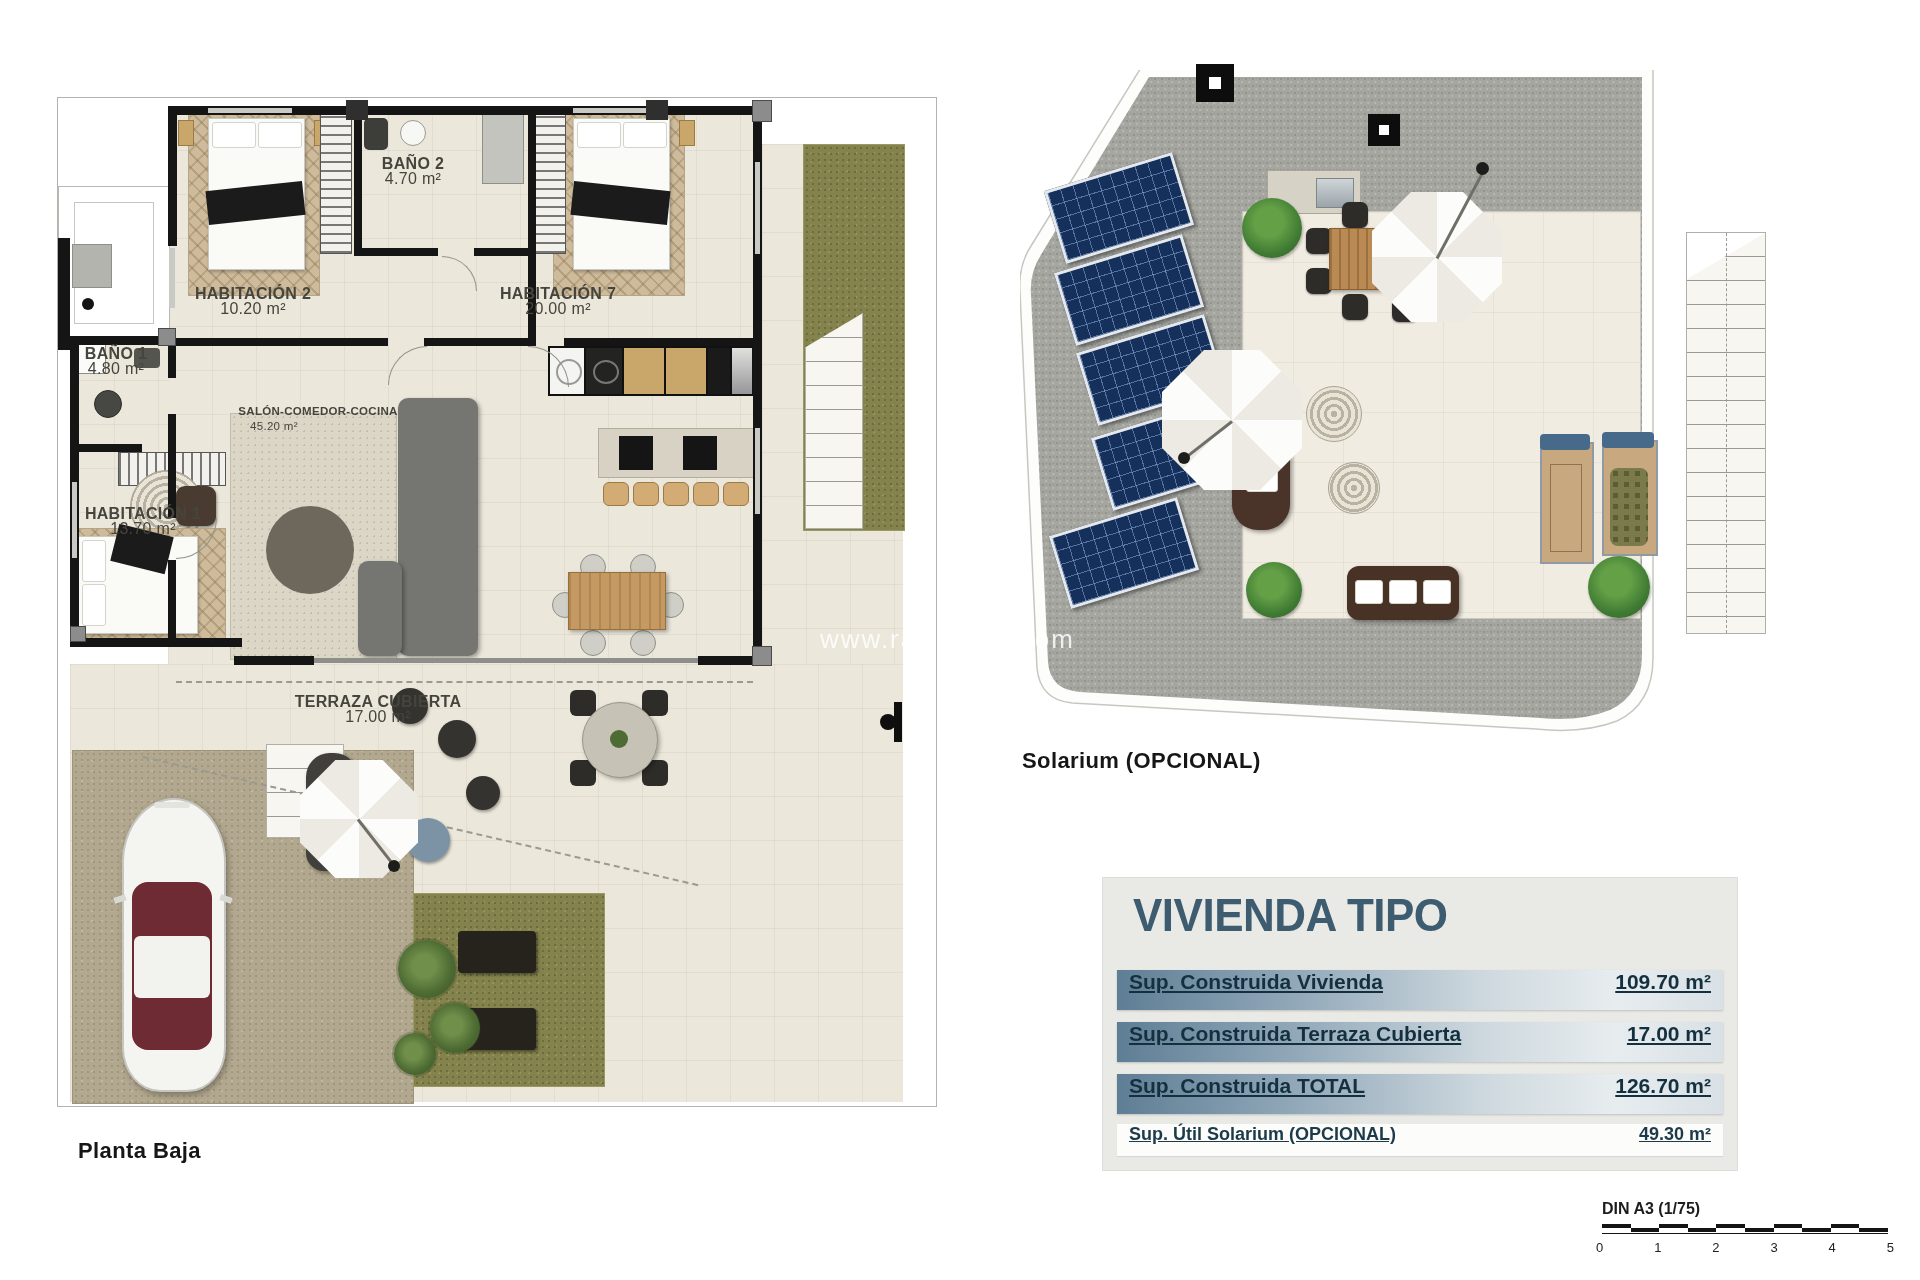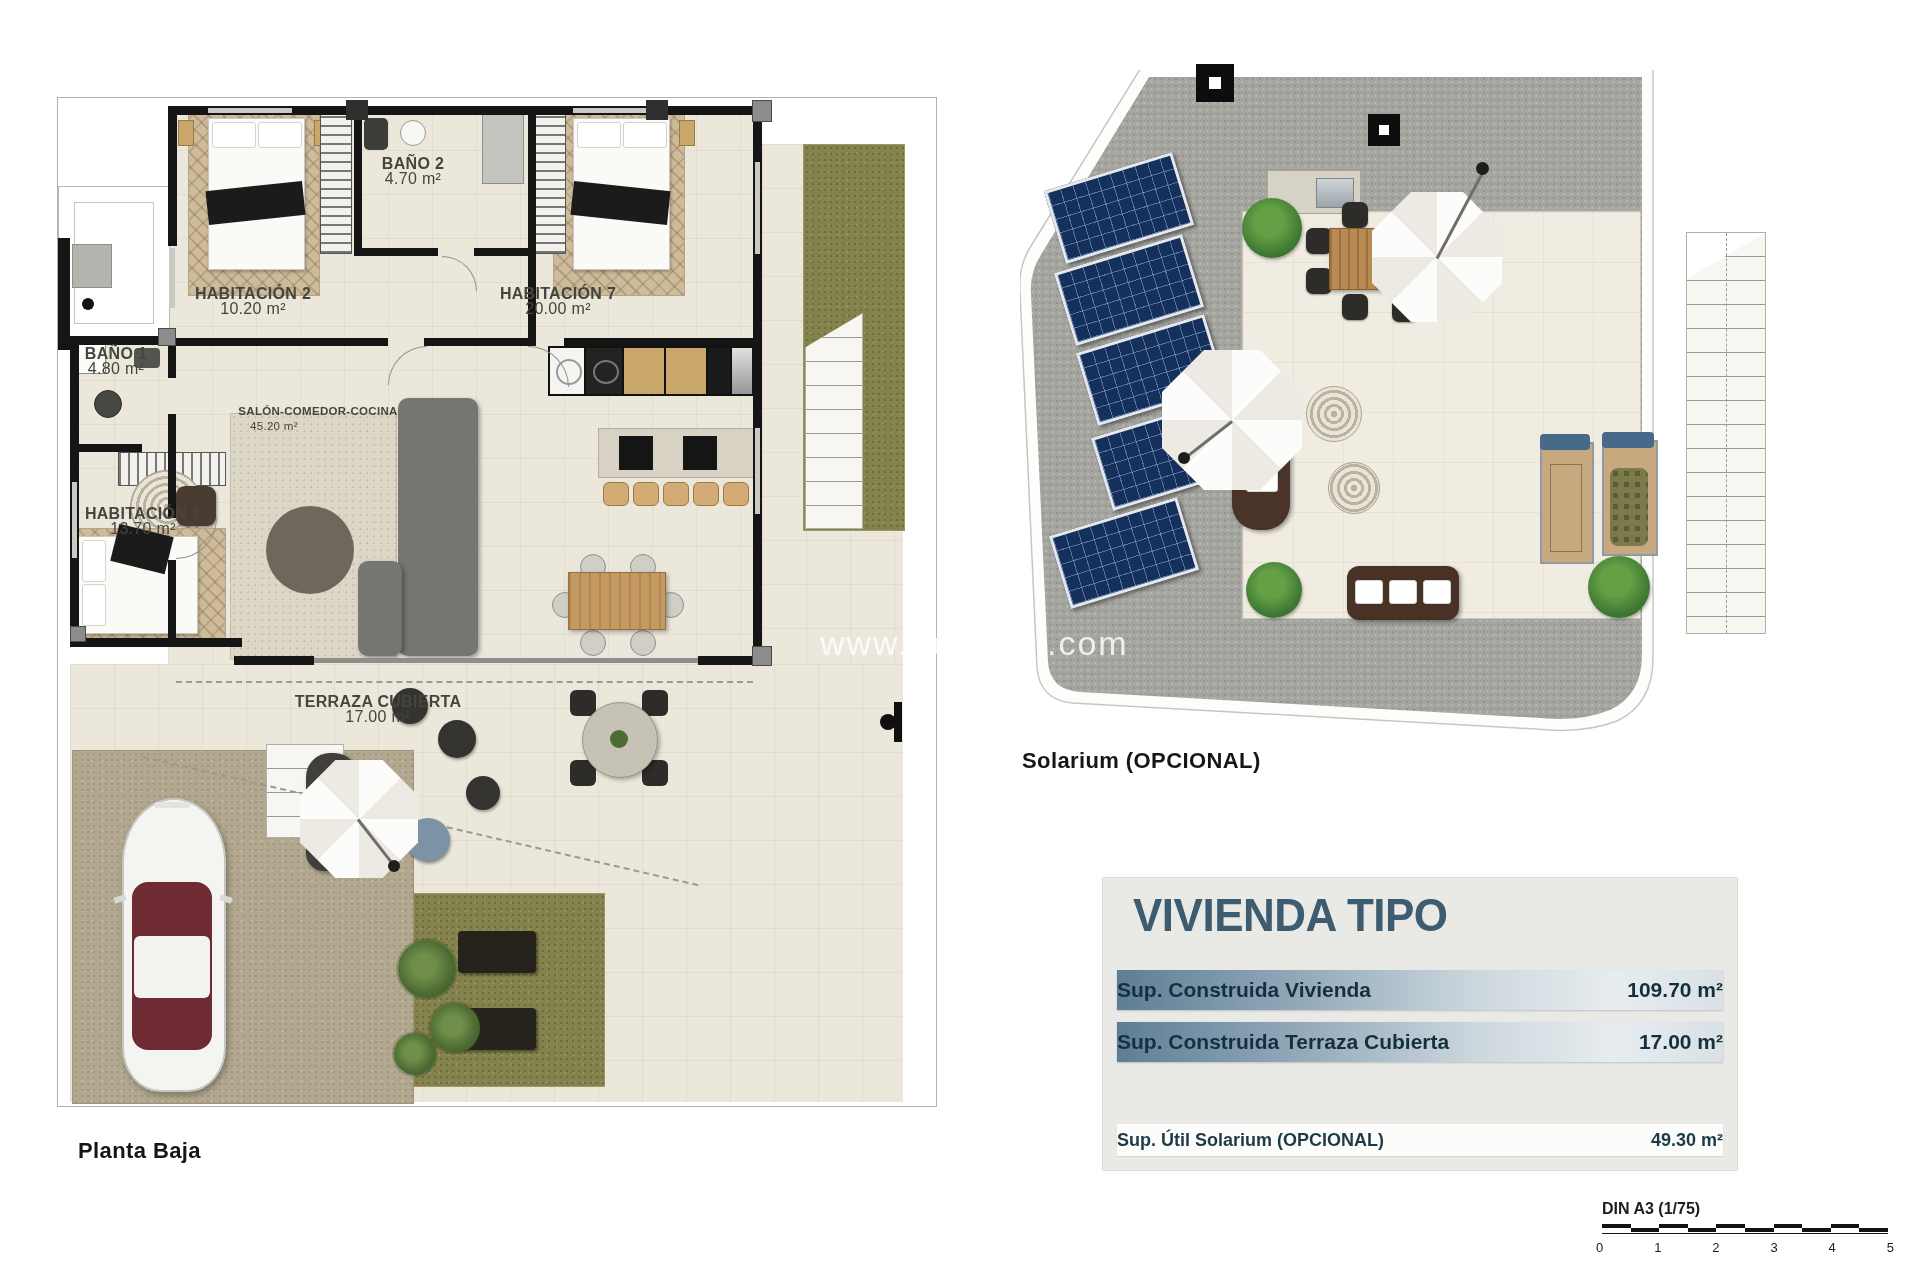--- a/index.html
+++ b/index.html
@@ -57,29 +57,29 @@
 
   .spanel{position:absolute;width:128px;height:70px;background:#16305c;border:3px solid #e6e9ec;box-shadow:2px 3px 4px rgba(0,0,0,.4);
       background-image:repeating-linear-gradient(90deg,rgba(150,180,230,.5) 0 1px,transparent 1px 13px),
                        repeating-linear-gradient(0deg,rgba(150,180,230,.5) 0 1px,transparent 1px 14px);
       transform:rotate(-17deg);}
   .rrug{position:absolute;border-radius:50%;background:repeating-radial-gradient(circle,#b8b2a3 0 3px,#eae4d6 3px 7px);border:1px solid #a8a294;}
 
   .caption{position:absolute;font-size:22px;font-weight:700;color:#161616;letter-spacing:.4px;}
 
   .wm{position:absolute;left:820px;top:624px;display:flex;gap:54px;color:rgba(255,255,255,.82);
-      font-size:34px;letter-spacing:2px;z-index:60;font-weight:400;}
+      font-size:26px;letter-spacing:2px;z-index:60;font-weight:400;}
 
   
   .panel{left:1103px;top:878px;width:634px;height:292px;background:#e9e9e6;box-shadow:0 0 0 1px #dcdcd8;}
   .ttitle{position:absolute;left:30px;top:12px;font-size:44px;font-weight:800;color:#3d5c70;transform:scaleY(1.06);letter-spacing:-.5px;}
-  .trow{position:absolute;left:14px;width:606px;height:40px;display:flex;align-items:center;justify-content:space-between;
-        padding:0 0;box-sizing:border-box;font-size:21px;font-weight:700;color:#14303f;
+  .trow{position:absolute;left:14px;width:606px;height:40px;display:flex;justify-content:space-between;
+        padding:0 12px;box-sizing:border-box;font-size:21px;font-weight:700;color:#14303f;
         background:linear-gradient(90deg,#5e7e95 0%,#93a9ba 30%,#cdd8de 60%,#e7ecef 82%,#d9e1e6 100%);
-        box-shadow:0 1px 2px rgba(0,0,0,.18);}
+        box-shadow:0 1px 2px rgba(0,0,0,.18);text-decoration:underline;}
   .trow.plain{height:32px;background:#fcfcfb;font-size:18px;font-weight:700;color:#1d3a49;box-shadow:0 1px 1px rgba(0,0,0,.08);}
 
   
   .sblabel{position:absolute;left:1602px;top:1200px;font-size:16px;font-weight:700;color:#1c1c1c;}
   .sbar{position:absolute;left:1602px;top:1224px;width:286px;height:9px;border-bottom:1.5px solid #141414;}
   .sbar .r1{position:absolute;left:0;top:0;width:100%;height:4px;
       background:repeating-linear-gradient(90deg,#141414 0 28.6px,transparent 28.6px 57.2px);}
   .sbar .r2{position:absolute;left:0;top:4px;width:100%;height:4px;
       background:repeating-linear-gradient(90deg,transparent 0 28.6px,#141414 28.6px 57.2px);}
   .sticks{position:absolute;left:1596px;top:1240px;width:298px;display:flex;justify-content:space-between;
@@ -382,20 +382,24 @@
   <div class="a panel">
     <div class="ttitle">VIVIENDA TIPO</div>
     <div class="trow" style="top:92px">
       <span>Sup. Construida Vivienda</span>
       <span>109.70 m²</span>
     </div>
     <div class="trow" style="top:144px">
       <span>Sup. Construida Terraza Cubierta</span>
       <span>17.00 m²</span>
     </div>
+    <div class="trow" style="top:196px">
+      <span>Sup. Construida TOTAL</span>
+      <span>126.70 m²</span>
+    </div>
     <div class="trow plain" style="top:246px">
       <span>Sup. Útil Solarium (OPCIONAL)</span>
       <span>49.30 m²</span>
     </div>
   </div>
 
   <div class="sblabel">DIN A3 (1/75)</div>
   <div class="sbar">
     <div class="r1"></div>
     <div class="r2"></div>

